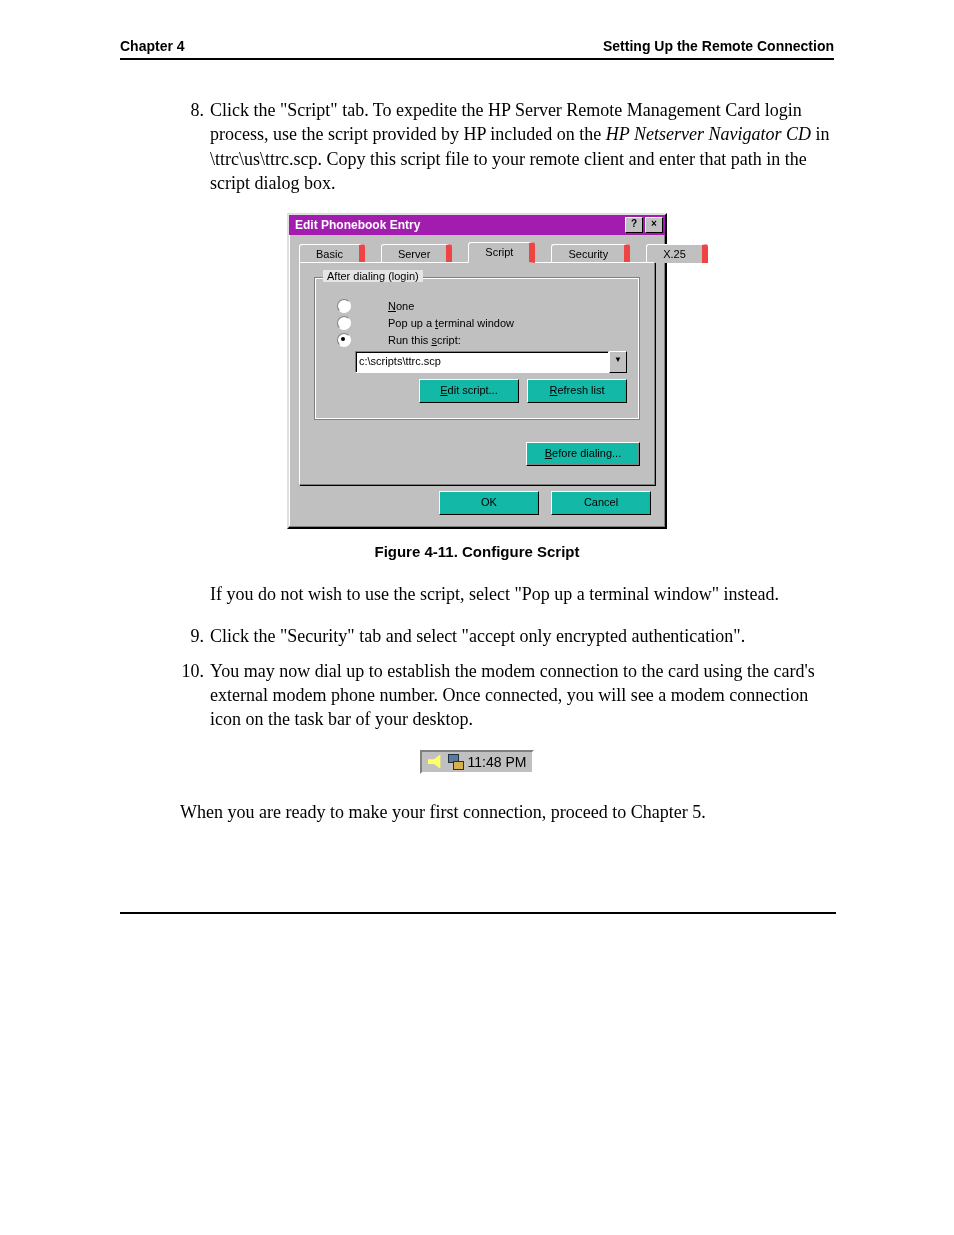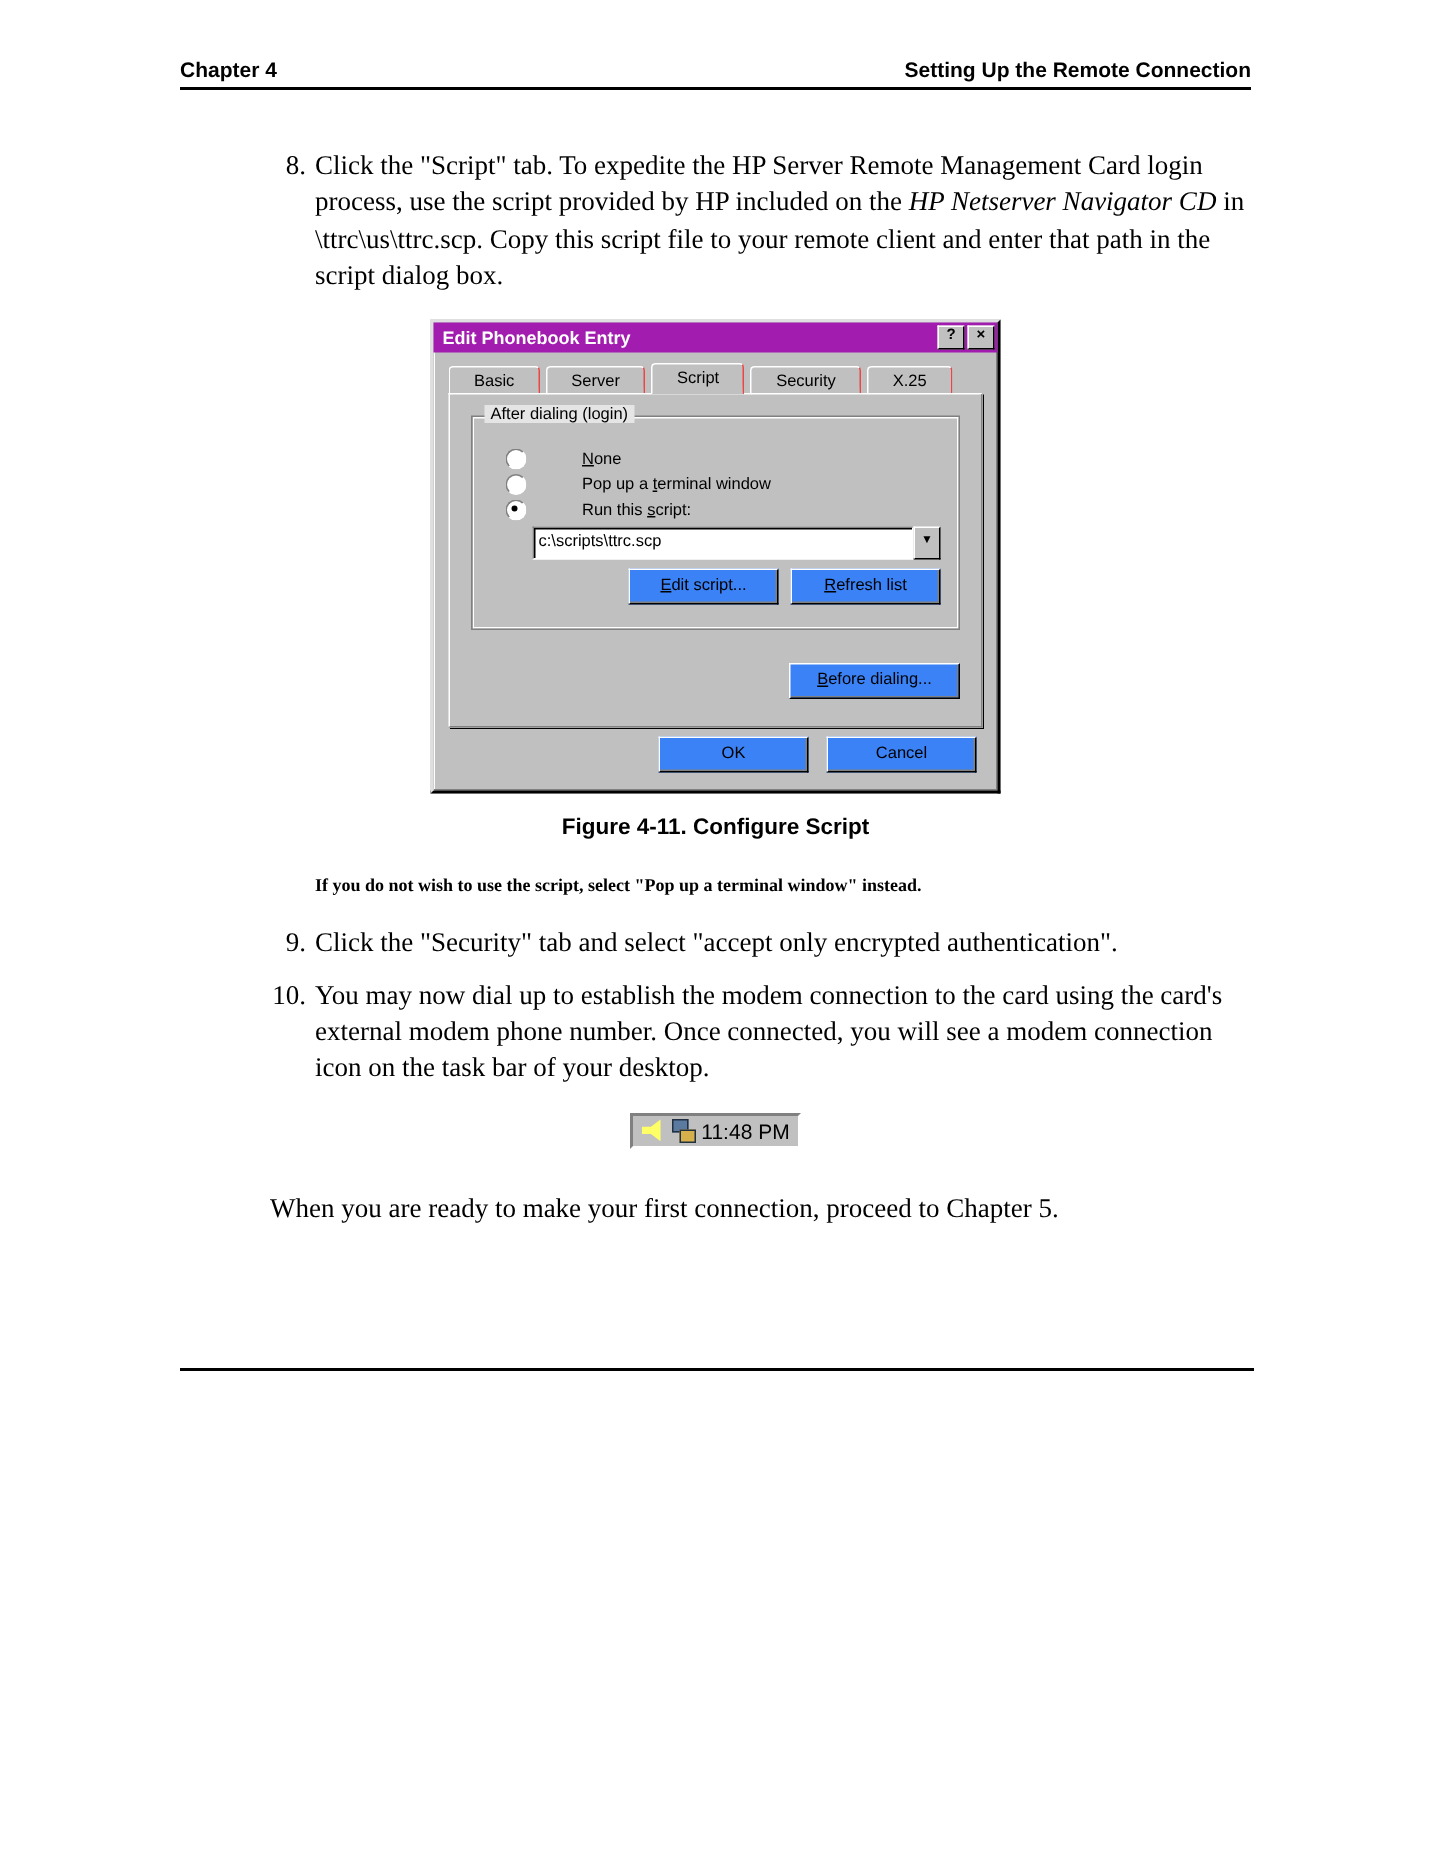--- a/index.html
+++ b/index.html
@@ -49,23 +49,22 @@
   .fig-wrap { text-align: center; margin: 18px 0 14px 0; }
   .caption {
     text-align: center;
     font-family: Arial, Helvetica, sans-serif;
     font-weight: bold;
     font-size: 15px;
     margin: 14px 0 22px 0;
   }
   .para {
     margin: 0 0 18px 90px;
-    font-size: 12px;
+    font-size: 18px;
     line-height: 1.35;
-    font-weight: bold;
   }
   .closing {
     margin: 26px 0 0 60px;
     font-size: 18px;
     line-height: 1.35;
   }
 
   
   .dialog {
     display: inline-block;
@@ -108,24 +107,24 @@
   .tabs {
     display: flex;
     position: relative;
     top: 1px;
   }
   .tab {
     padding: 3px 16px;
     background: #c0c0c0;
     border-top: 1px solid #fff;
     border-left: 1px solid #fff;
-    border-right: 1px solid #ef4444;
+    border-right: 6px solid #ef4444;
     border-top-left-radius: 3px;
     border-top-right-radius: 3px;
-    margin-right: 4px;
+    margin-right: 16px;
     font-size: 11px;
   }
   .tab.active {
     position: relative;
     z-index: 2;
     padding-bottom: 4px;
     border-bottom: 1px solid #c0c0c0;
   }
   .tab.inactive {
     margin-top: 2px;
@@ -210,21 +209,21 @@
     border-bottom: 1px solid #000;
     text-align: center;
     font-size: 8px;
     line-height: 16px;
   }
   .btnrow { display: flex; justify-content: flex-end; gap: 8px; }
   .btnrow.mt { margin-top: 22px; }
   .winbtn {
     min-width: 82px;
     height: 22px;
-    background: #3b82f6;
+    background: #14b8a6;
     border-top: 1px solid #fff;
     border-left: 1px solid #fff;
     border-right: 1px solid #000;
     border-bottom: 1px solid #000;
     box-shadow: inset -1px -1px 0 #808080;
     font-size: 11px;
     text-align: center;
     line-height: 20px;
     padding: 0 8px;
   }

